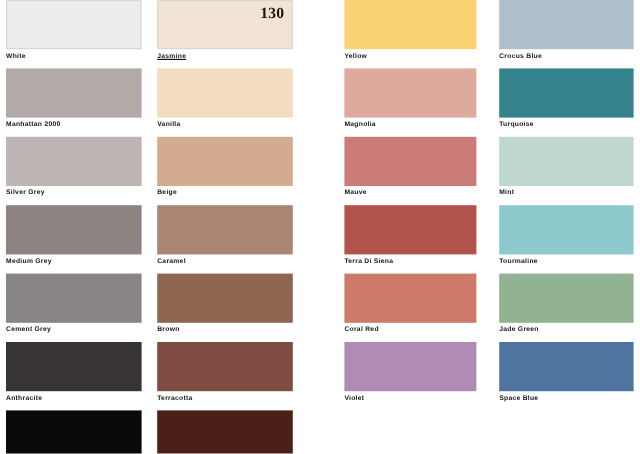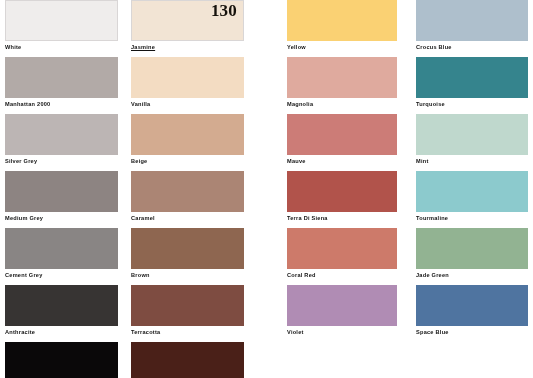--- a/index.html
+++ b/index.html
@@ -72,21 +72,21 @@
     text-underline-offset: 1px;
   }
 
   
   .page-number {
     position: absolute;
     top: 3px;
     right: 6px;
     font-family: "Liberation Serif", serif;
     font-weight: bold;
-    font-size: 17px;
+    font-size: 13px;
     line-height: 13px;
     color: #16120c;
     letter-spacing: 0.2px;
   }
 </style>
 </head>
 <body style="background: rgb(255, 255, 255);">
 
 <div id="chart">
 

